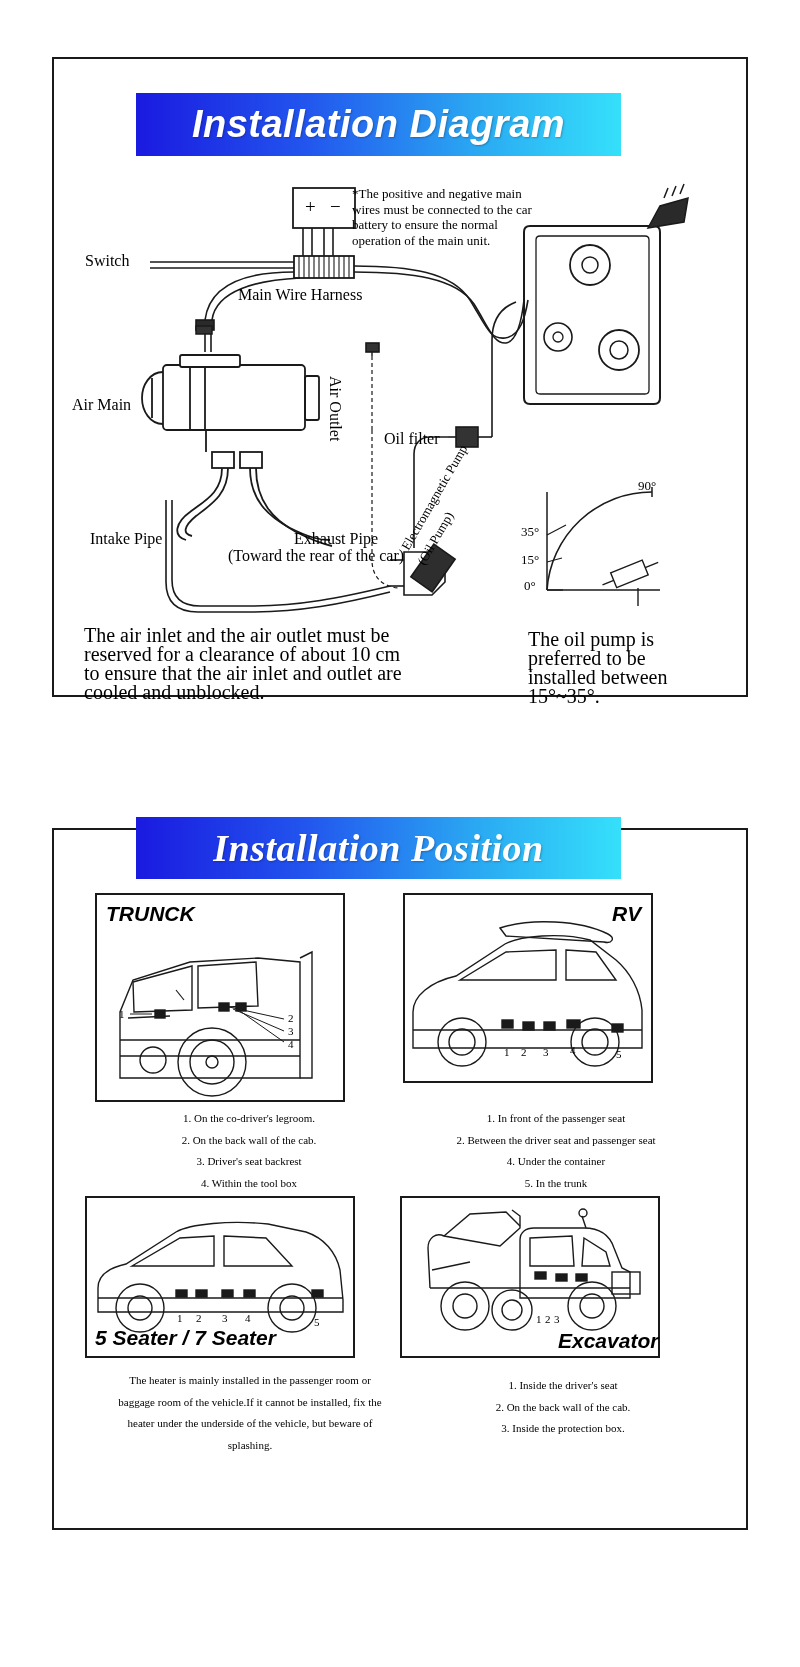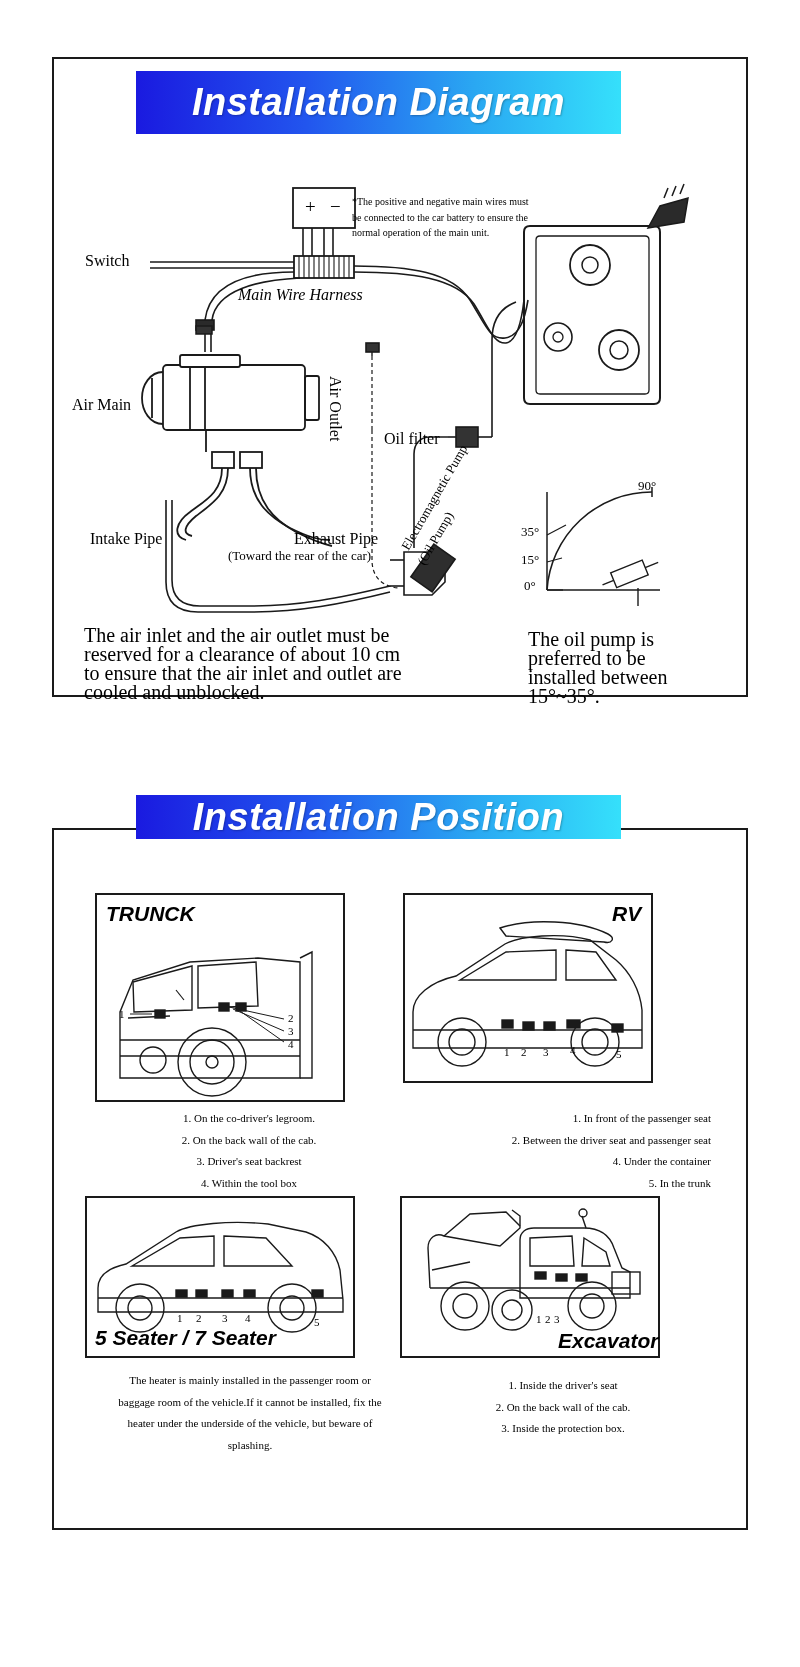--- a/index.html
+++ b/index.html
@@ -38,43 +38,45 @@
     display: flex;
     align-items: center;
     justify-content: center;
     background: linear-gradient(90deg, #1a1ae0 0%, #2255ee 35%, #2aa8f2 70%, #35e0fb 100%);
     color: #fff;
     font-family: "Liberation Sans", sans-serif;
     font-weight: bold;
     font-style: italic;
     letter-spacing: 0.5px;
     text-shadow: 1px 1px 2px rgba(0,0,0,0.25);
+    margin-top: 22px;
   }
   #banner-diagram {
     left: 136px;
     top: 71px;
     width: 485px;
     height: 63px;
     font-size: 38px;
   }
   #banner-position {
     left: 136px;
     top: 795px;
     width: 485px;
-    height: 44px;
+    height: 62px;
     font-size: 38px;
+    font-family: Liberation Serif, serif;
   }
   .lbl {
     position: absolute;
     font-family: "Liberation Serif", serif;
     font-size: 16px;
     white-space: nowrap;
   }
   .lbl-sm {
-    font-size: 13px;
+    font-size: 16px;
     line-height: 14px;
   }
   .note {
     position: absolute;
     font-size: 20px;
     line-height: 19px;
   }
   .vert {
     transform-origin: left top;
   }
@@ -234,33 +236,33 @@
         <rect x="614" y="566" width="34" height="16" fill="#ffffff" stroke-width="1.4"></rect>
         <line x1="648" y1="574" x2="662" y2="574" stroke-width="1.4"></line>
         <line x1="602" y1="574" x2="614" y2="574" stroke-width="1.4"></line>
       </g>
       <line x1="638" y1="588" x2="638" y2="606" stroke-width="1.4"></line>
     </g>
   </g>
 </svg>
 
 <div class="lbl" style="left:85px; top:252px;">Switch</div>
-<div class="lbl" style="left:238px; top:286px;font-style:italic;">Main Wire Harness</div>
+<div class="lbl" style="left:238px; top:286px;">Main Wire Harness</div>
 <div class="lbl" style="left:72px; top:396px;">Air Main</div>
 <div class="lbl vert" style="left:344px; top:376px; transform:rotate(90deg);">Air Outlet</div>
 <div class="lbl" style="left:90px; top:530px;">Intake Pipe</div>
 <div class="lbl" style="left:294px; top:530px;">Exhaust Pipe</div>
 <div class="lbl lbl-sm" style="left:228px; top:549px;">(Toward the rear of the car)</div>
 <div class="lbl" style="left:384px; top:430px;">Oil filter</div>
 <div class="lbl vert" style="left:398px; top:545px; font-size:13px; transform:rotate(-60deg); transform-origin:left top;">Electromagnetic Pump</div>
 <div class="lbl vert" style="left:414px; top:560px; font-size:13px; transform:rotate(-60deg); transform-origin:left top;">(Oil Pump)</div>
 <div class="lbl" style="left:305px; top:196px; font-size:19px;">+</div>
 <div class="lbl" style="left:330px; top:196px; font-size:19px;">−</div>
 
-<div class="note lbl-sm" style="left:352px; top:194px; width:184px; font-size:10px; line-height:15.5px;">*The positive and negative main wires must be connected to the car battery to ensure the normal operation of the main unit.</div>
+<div class="note lbl-sm" style="left:352px; top:186px; width:184px; font-size:13px; line-height:15.5px;">*The positive and negative main wires must be connected to the car battery to ensure the normal operation of the main unit.</div>
 <div class="note" style="left:84px; top:626px; width:320px;">The air inlet and the air outlet must be reserved for a clearance of about 10 cm to ensure that the air inlet and outlet are cooled and unblocked.</div>
 <div class="note" style="left:528px; top:630px; width:180px;">The oil pump is preferred to be installed between 15°~35°.</div>
 
 <div class="lbl" style="left:638px; top:478px; font-size:13px;">90°</div>
 <div class="lbl" style="left:521px; top:524px; font-size:13px;">35°</div>
 <div class="lbl" style="left:521px; top:552px; font-size:13px;">15°</div>
 <div class="lbl" style="left:524px; top:578px; font-size:13px;">0°</div>
 
 <div class="panel" id="panel-position"></div>
 <div class="banner" id="banner-position">Installation Position</div>
@@ -322,21 +324,21 @@
     <rect x="567" y="1020" width="13" height="8" fill="#1a1a1a"></rect>
     <rect x="612" y="1024" width="11" height="8" fill="#1a1a1a"></rect>
   </g>
 </svg>
 <div class="num" style="left:504px; top:1046px;">1</div>
 <div class="num" style="left:521px; top:1046px;">2</div>
 <div class="num" style="left:543px; top:1046px;">3</div>
 <div class="num" style="left:570px; top:1044px;">4</div>
 <div class="num" style="left:616px; top:1048px;">5</div>
 
-<div class="steps" style="left:373px; top:1108px; width:310px;text-align:right;">
+<div class="steps" style="left:373px; top:1108px; width:310px;">
   <div>1. In front of the passenger seat</div>
   <div>2. Between the driver seat and passenger seat</div>
   <div>4. Under the container</div>
   <div>5. In the trunk</div>
 </div>
 
 <div class="subbox" style="left:85px; top:1196px; width:270px; height:162px;"></div>
 <div class="subcap" style="left:95px; top:1326px;">5 Seater / 7 Seater</div>
 <svg class="overlay-svg" width="800" height="1667">
   <g stroke="#1a1a1a" fill="none" stroke-width="1.4">

